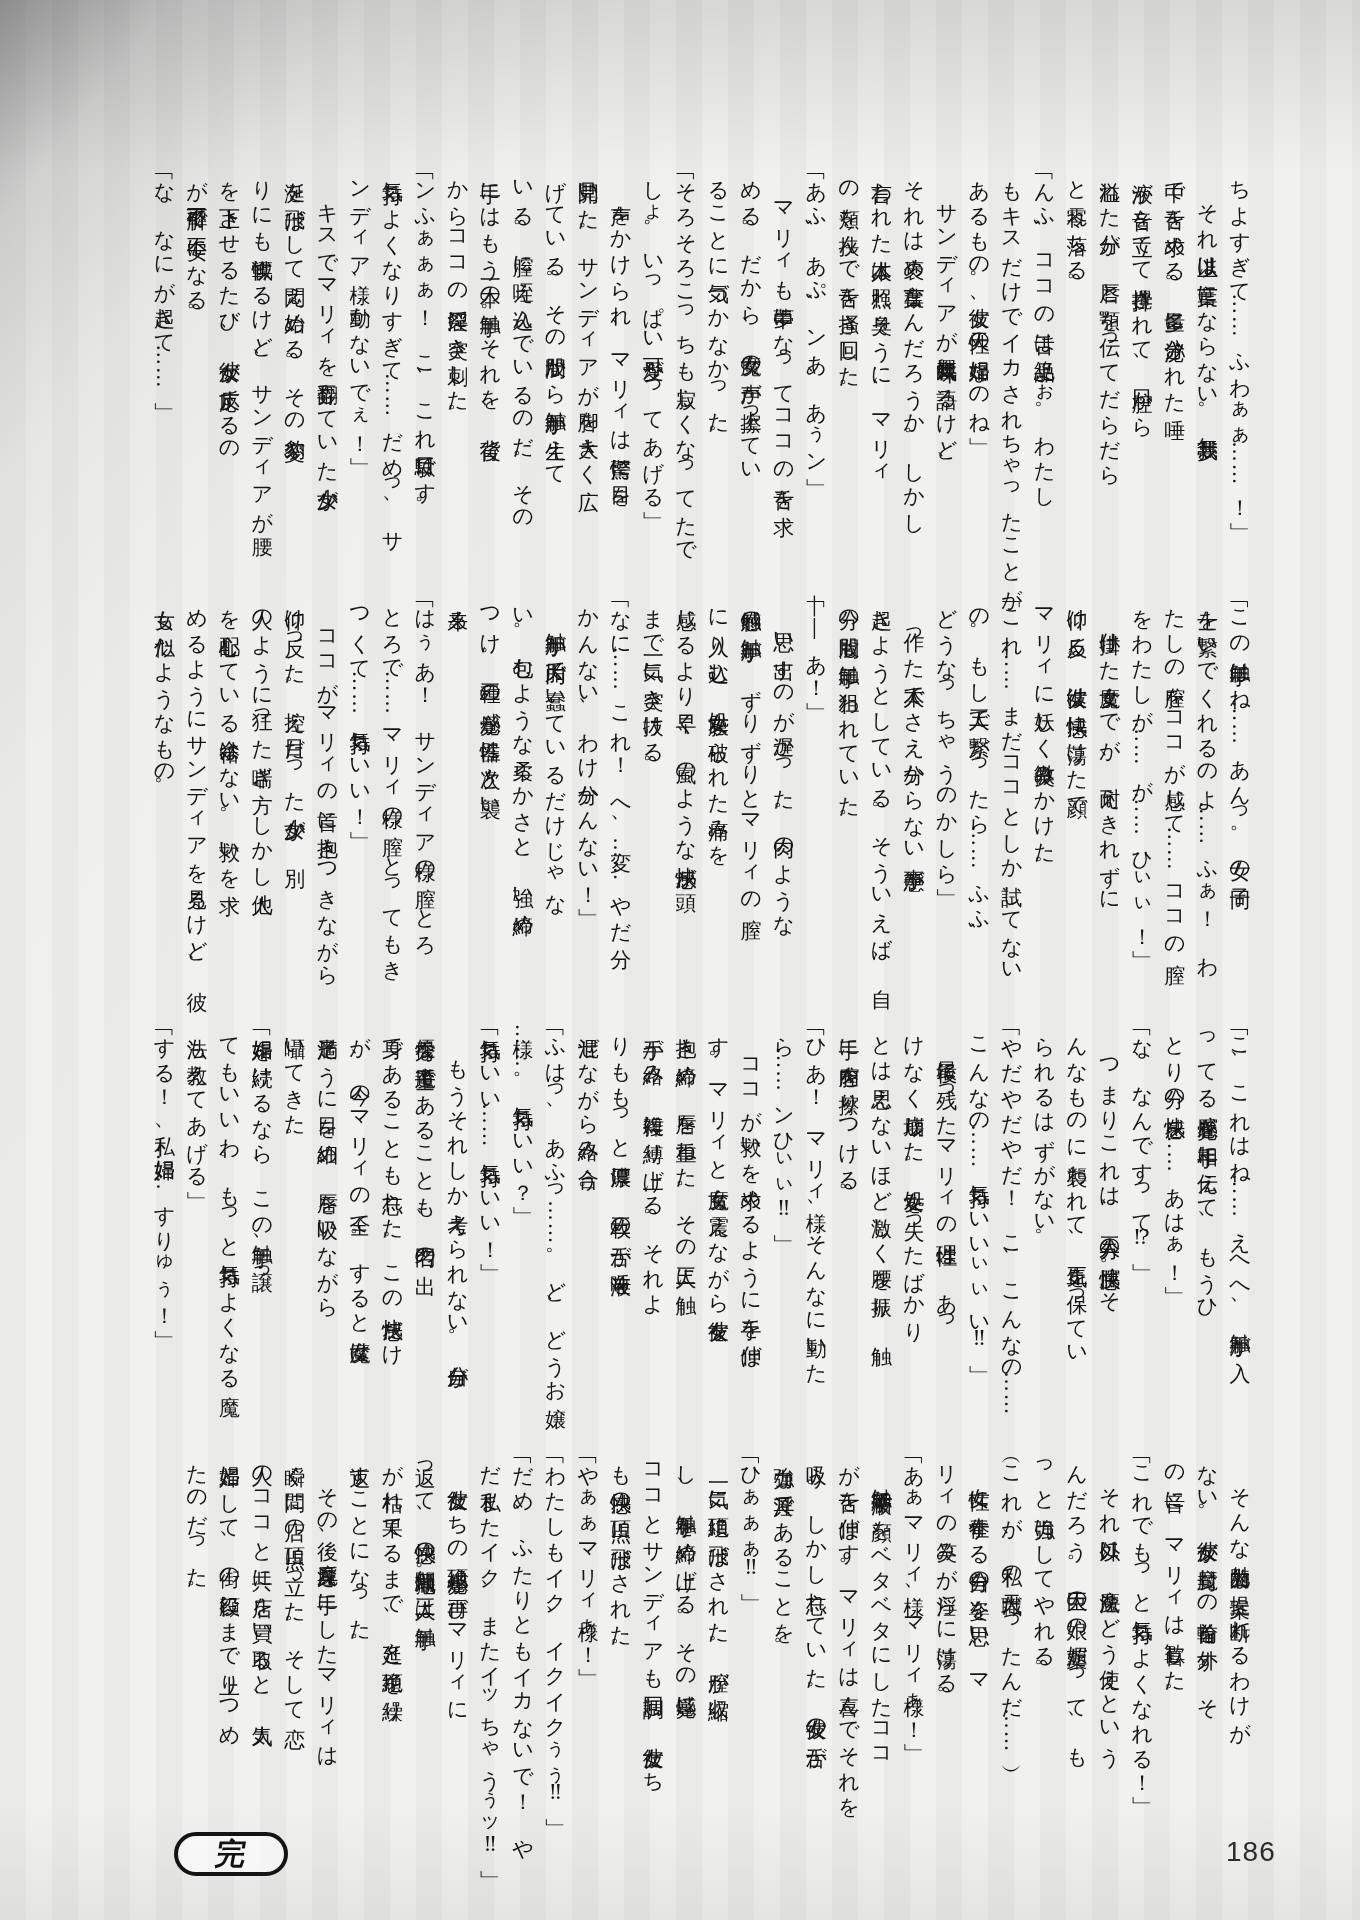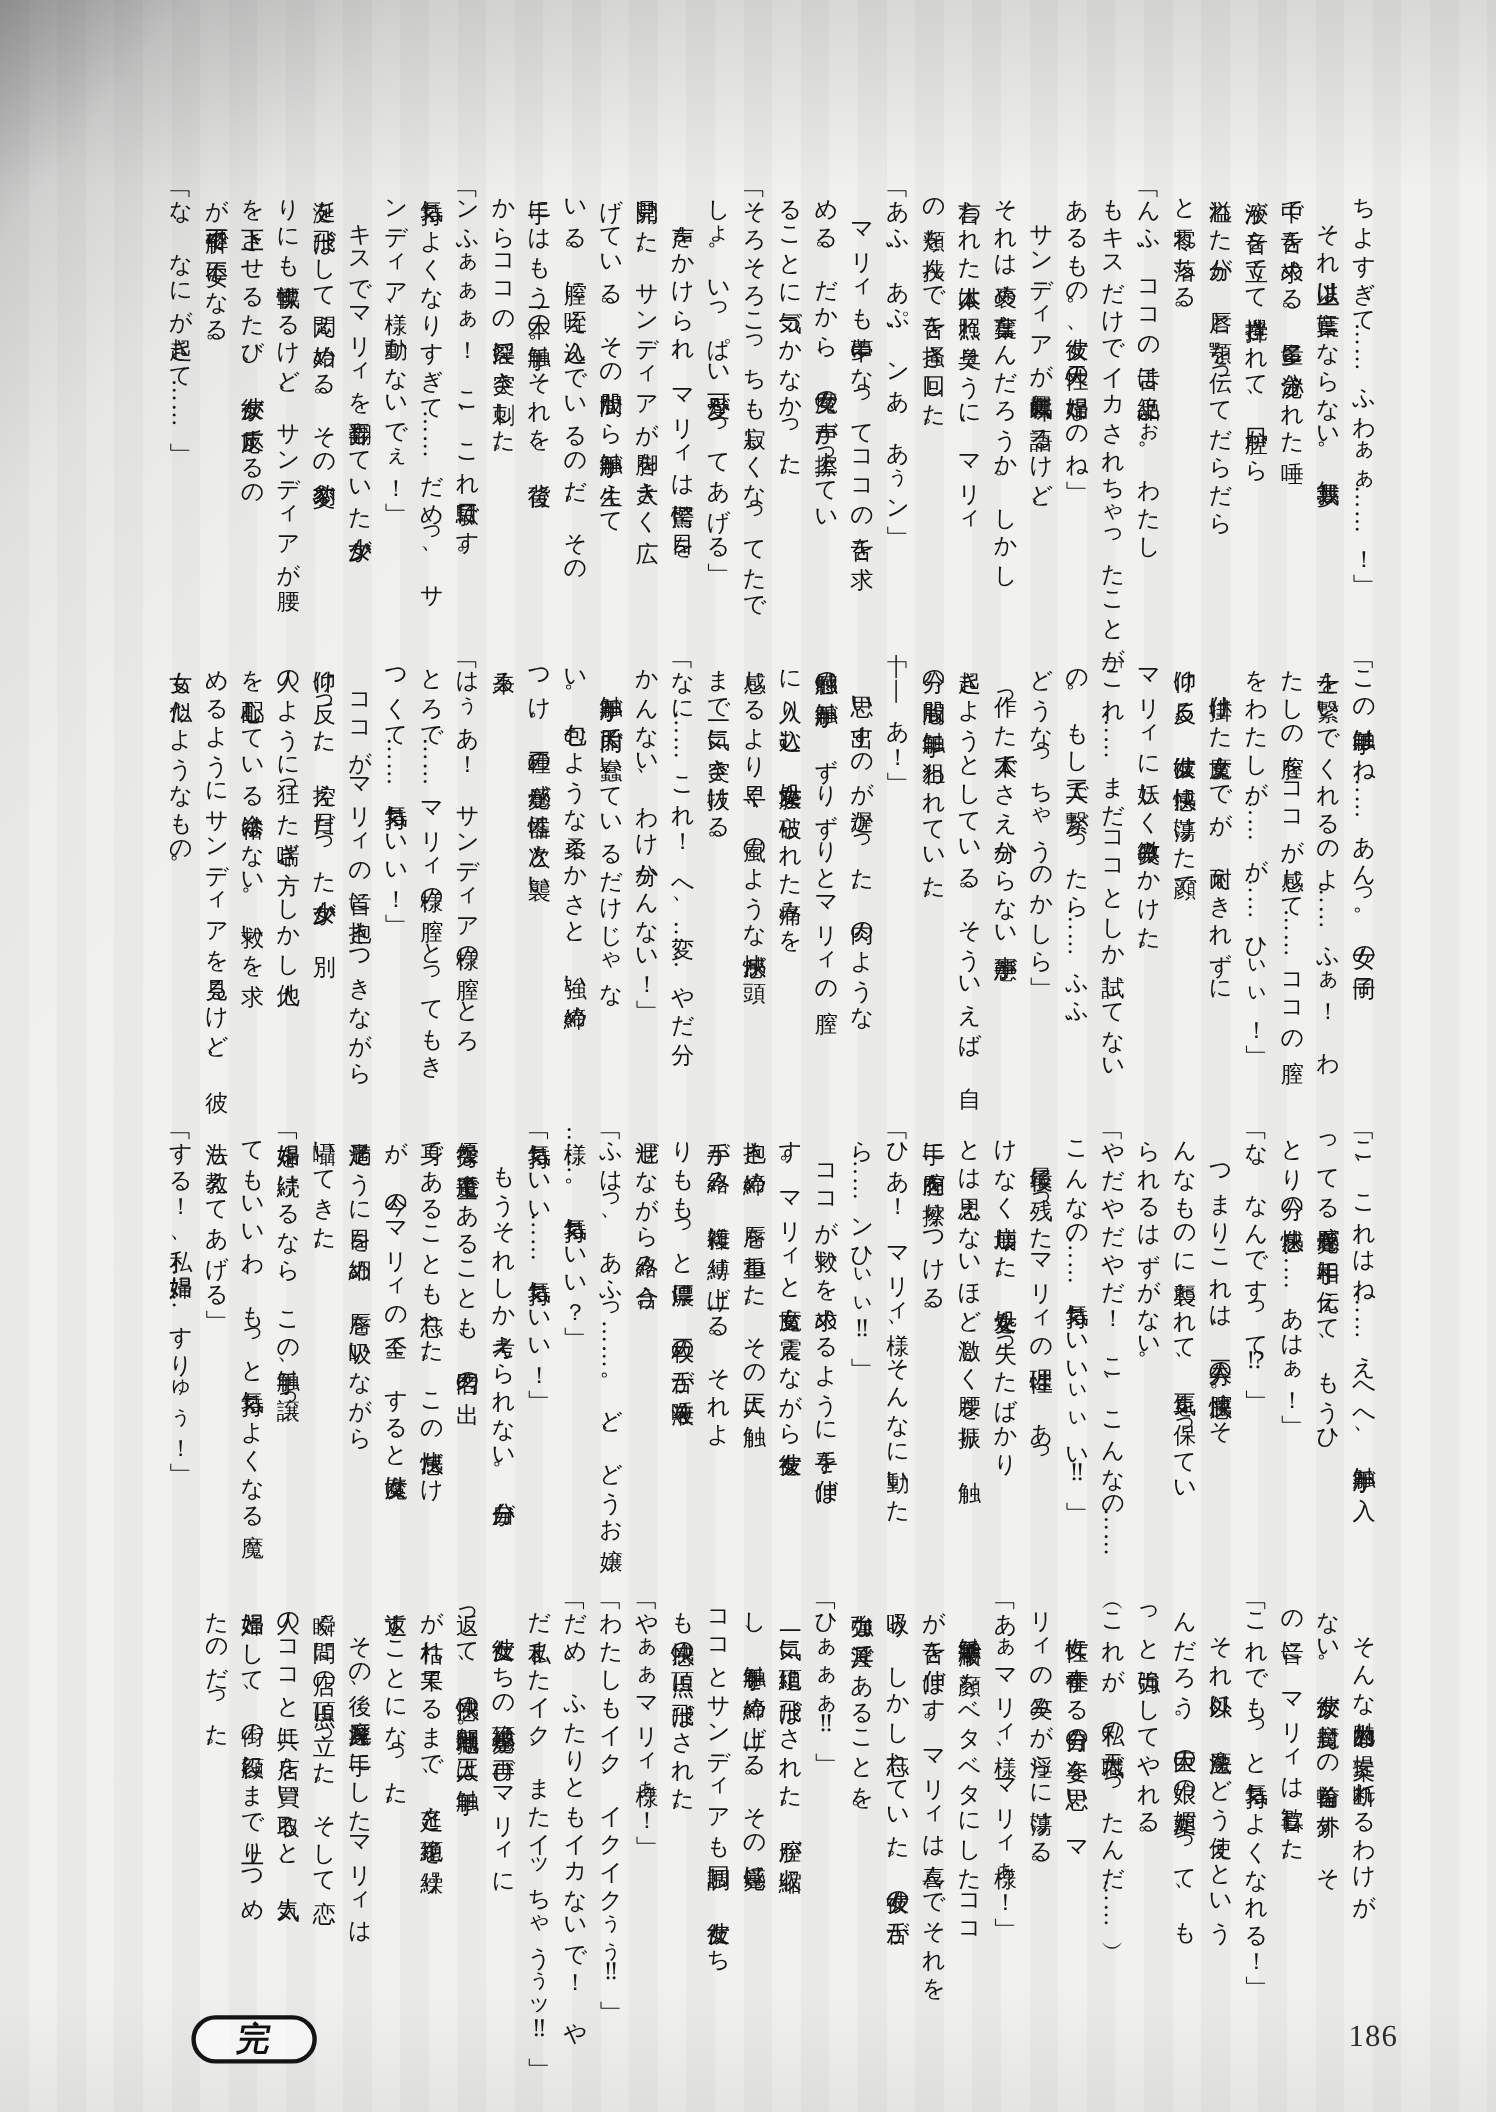--- a/index.html
+++ b/index.html
@@ -55,21 +55,21 @@
     display:flex;align-items:center;justify-content:center;
     box-sizing:border-box;
   }
   .end-mark span{
     font-size:30px;font-weight:bold;
     transform:skewX(-10deg);
     color:#111;
   }
   .page-number{
     position:absolute;left:1226px;top:1836px;
-    font-family:Liberation Serif, serif;
+    font-family:Liberation Sans, sans-serif;
     font-size:28px;color:#2b2b2b;letter-spacing:1px;
   }
 </style>
 </head>
 <body>
 
 <div class="stripes"></div>
 <div class="shade-topleft"></div>
 <div class="shade-bottom"></div>
 

